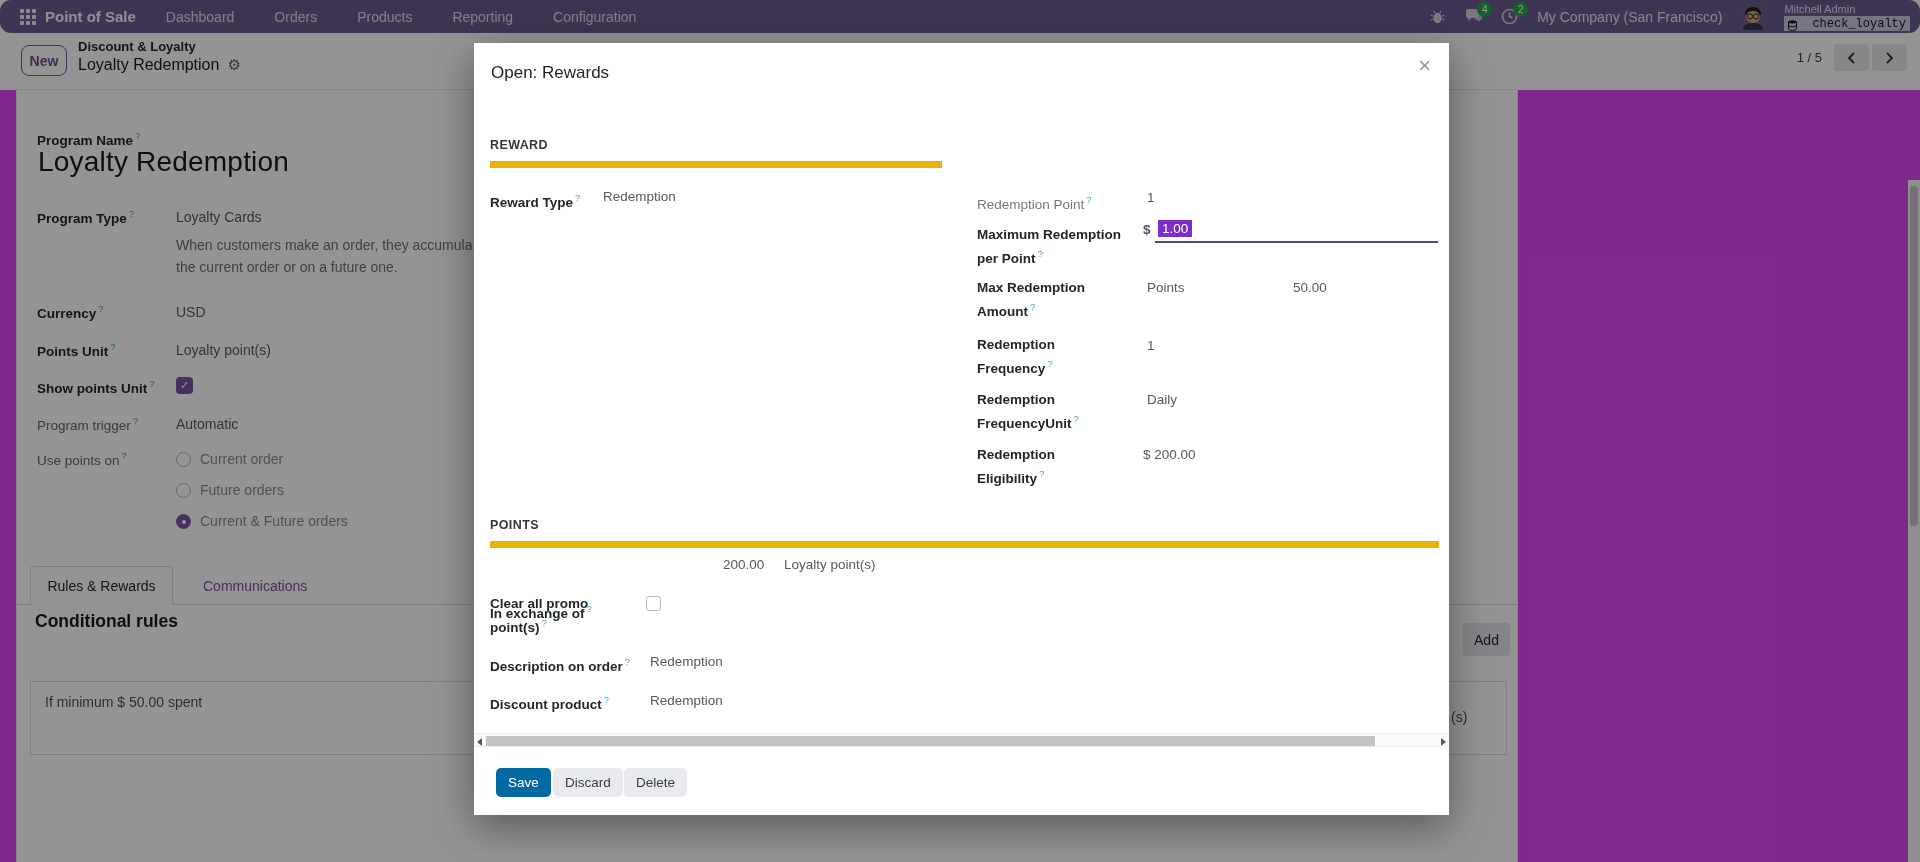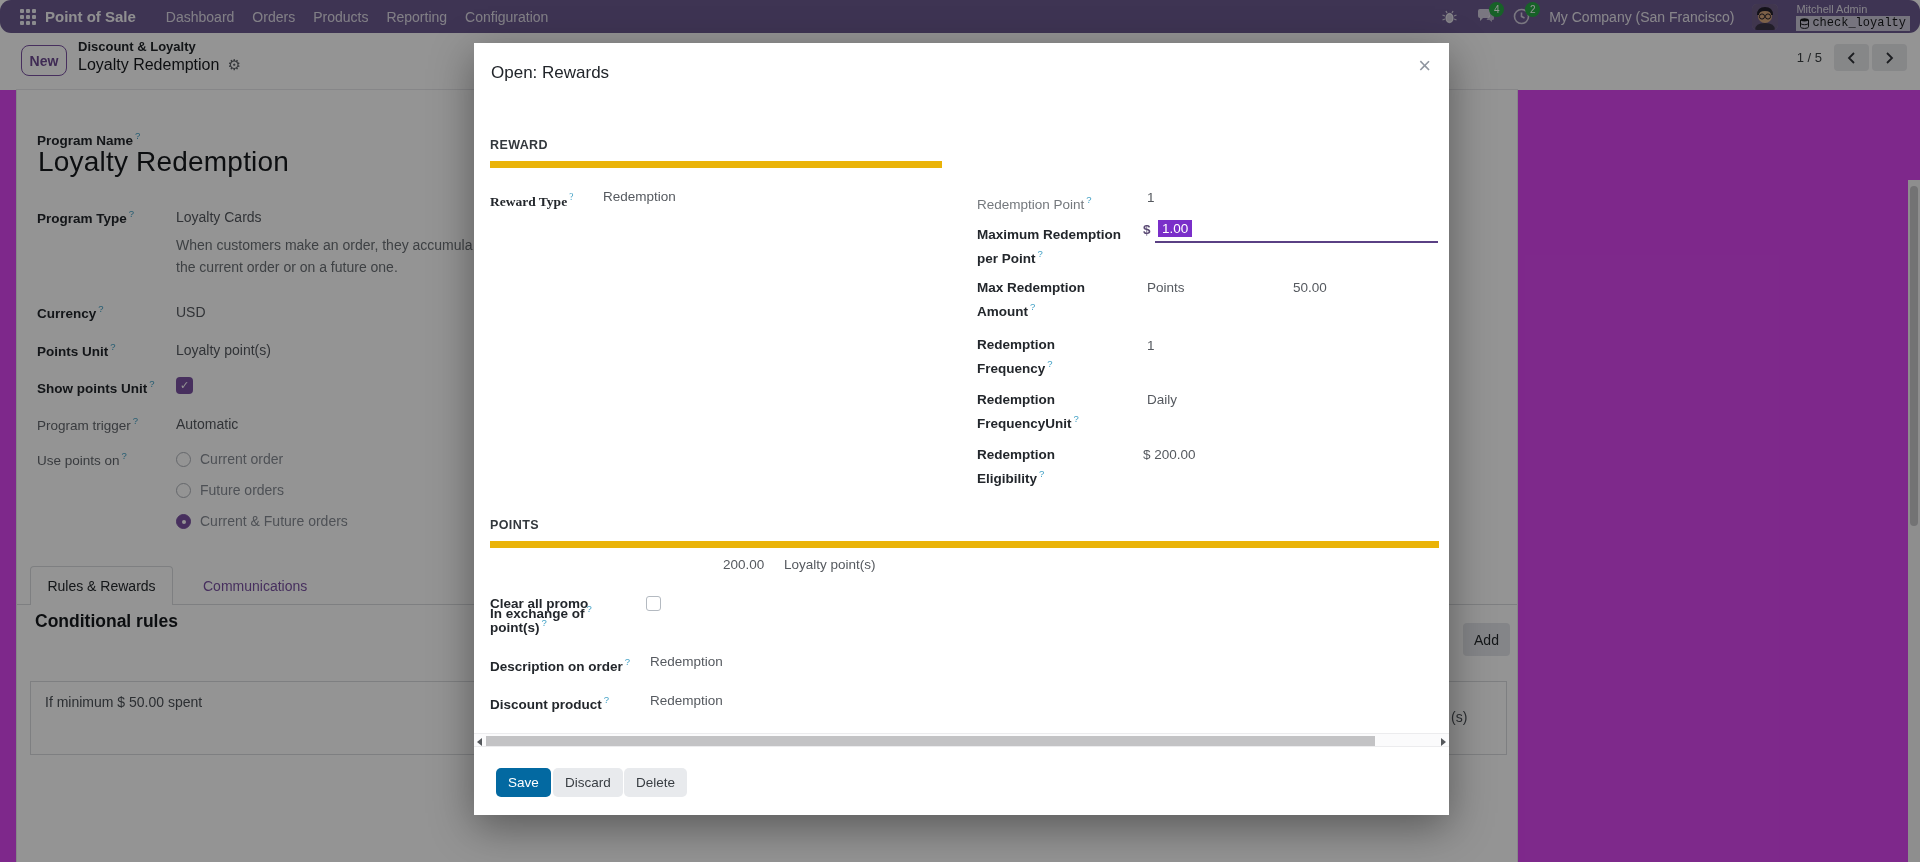--- a/index.html
+++ b/index.html
@@ -3,30 +3,30 @@
 <meta charset="utf-8">
 <style>
   * { margin:0; padding:0; box-sizing:border-box; }
   body { font-family:"Liberation Sans", sans-serif; background:#fff; }
   .screen { position:relative; width:1920px; height:862px; overflow:hidden; background:#fff; font-size:13.5px; color:#23272c; }
 
   
   .navbar { position:absolute; left:0; top:0; width:1920px; height:33px; background:#6c5b90; display:flex; align-items:center; color:#fff;border-radius:11px; }
   .apps-grid { margin-left:20px; width:16px; height:16px; cursor:pointer; }
   .brand { margin-left:9px; font-size:15px; font-weight:700; color:rgba(255,255,255,.95); }
-  .nav-menu { margin-left:30px; display:flex; gap:18px; font-size:14px; color:rgba(255,255,255,.78); }
+  .nav-menu { margin-left:30px; display:flex; gap:40px; font-size:14px; color:rgba(255,255,255,.78); }
   .nav-menu span { cursor:pointer; }
   .nav-right { margin-left:auto; margin-right:10px; display:flex; align-items:center; gap:18px; }
   .icon-btn { position:relative; width:18px; height:18px; cursor:pointer; }
   .nav-badge { position:absolute; top:-6px; right:-9px; width:15px; height:15px; border-radius:50%; background:#28a745; color:#fff; font-size:10px; display:flex; align-items:center; justify-content:center; }
   .company { font-size:14px; color:rgba(255,255,255,.85); cursor:pointer; }
   .avatar { width:26px; height:26px; border-radius:5px; overflow:hidden; cursor:pointer; background:#8a7ba6; }
   .user-block { display:flex; flex-direction:column; align-items:flex-start; gap:1px; cursor:pointer; }
   .user-name { font-size:11px; color:rgba(255,255,255,.8); line-height:12px; }
-  .db-badge { display:flex; align-items:center; gap:3px; background:#ccc8d9; color:#16181b; font-family:"Liberation Mono", monospace; font-size:12px; padding:0 4px; height:15px; }
+  .db-badge { display:flex; align-items:flex-end; gap:15px; background:#ccc8d9; color:#16181b; font-family:"Liberation Mono", monospace; font-size:12px; padding:0 4px; height:15px; }
 
   
   .control-panel { position:absolute; left:0; top:33px; width:1920px; height:57px; background:#fff; }
   .new-btn { position:absolute; left:21px; top:12px; width:46px; height:31px; background:#fff; border:1px solid #7a52a2; color:#6d4a92; border-radius:8px; font-size:14px; font-weight:600; cursor:pointer; }
   .bc { position:absolute; left:78px; top:6px; }
   .bc-parent { font-size:13px; font-weight:700; color:#212529; cursor:pointer; display:block; line-height:15px; }
   .bc-current-row { display:flex; align-items:center; gap:8px; }
   .bc-current { font-size:16px; color:#16191d; line-height:21px; }
   .gear { font-size:15px; color:#5f6368; cursor:pointer; }
   .pager { position:absolute; right:13px; top:11px; display:flex; align-items:center; gap:12px; }
@@ -74,21 +74,21 @@
   .modal { position:absolute; left:474px; top:43px; width:975px; height:772px; background:#fff; border-radius:0; box-shadow:0 12px 40px rgba(0,0,0,.4); z-index:60; }
   .m-title { position:absolute; left:17px; top:20px; font-size:17px; font-weight:500; color:#21252a; }
   .m-close { position:absolute; right:18px; top:12px; font-size:22px; color:#9096a0; cursor:pointer; line-height:22px; }
   .sec-h { position:absolute; font-size:12.5px; font-weight:700; color:#33383d; letter-spacing:.4px; padding-bottom:9px; border-bottom:7px solid #eab308; }
   .sh-reward { left:16px; top:95px; width:452px; }
   .sh-cond { left:503px; top:95px; width:462px; }
   .sh-points { left:16px; top:475px; width:949px; }
   .m-lbl { position:absolute; font-weight:700; color:#23272c; line-height:19px; }
   .m-lbl-muted { position:absolute; font-weight:400; color:#74787d; line-height:19px; }
   .m-val { position:absolute; color:#55595f; white-space:nowrap; cursor:text; }
-  .l-rtype { left:16px; top:145px; width:120px;font-family:Liberation Serif, serif; } .v-rtype { left:129px; top:146px; }
+  .l-rtype { left:16px; top:145px; width:120px; } .v-rtype { left:129px; top:146px; }
   .l-rpoint { left:503px; top:147px; width:200px; } .v-rpoint { left:673px; top:147px; }
   .l-maxrpp { left:503px; top:182px; width:155px; }
   .v-cursym { position:absolute; left:669px; top:179px; color:#5a4a74; font-weight:600; }
   .v-sel { position:absolute; left:684px; top:177px; background:#7a2fc9; color:#fff; padding:1px 4px; cursor:text; }
   .inp-underline { position:absolute; left:681px; top:198px; width:283px; border-bottom:2px solid #5a4084; }
   .l-maxra { left:503px; top:235px; width:120px; }
   .v-points { left:673px; top:237px; } .v-5000 { left:819px; top:237px; }
   .l-rfreq { left:503px; top:292px; width:110px; } .v-rfreq { left:673px; top:295px; }
   .l-rfrequ { left:503px; top:347px; width:135px; } .v-rfrequ { left:673px; top:349px; }
   .l-relig { left:503px; top:402px; width:110px; } .v-relig { left:669px; top:404px; }

